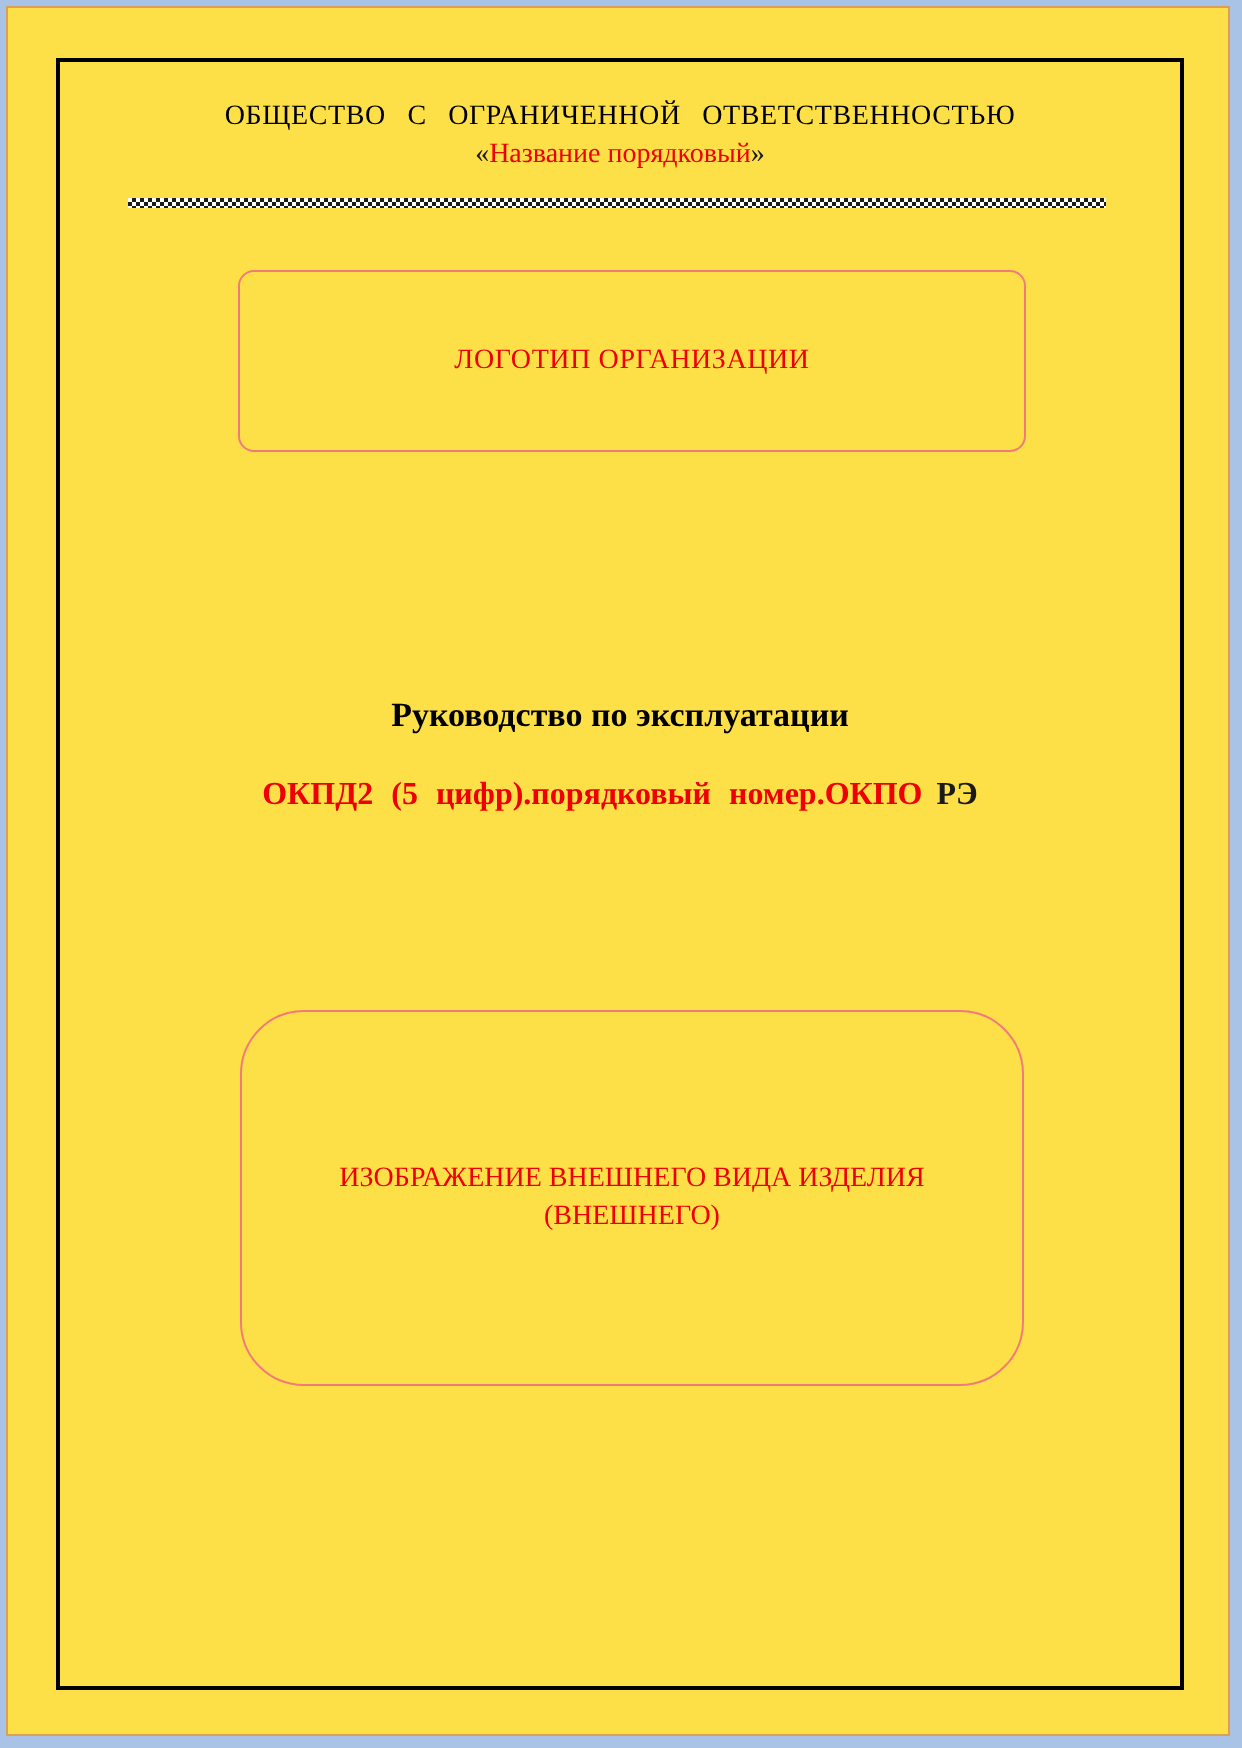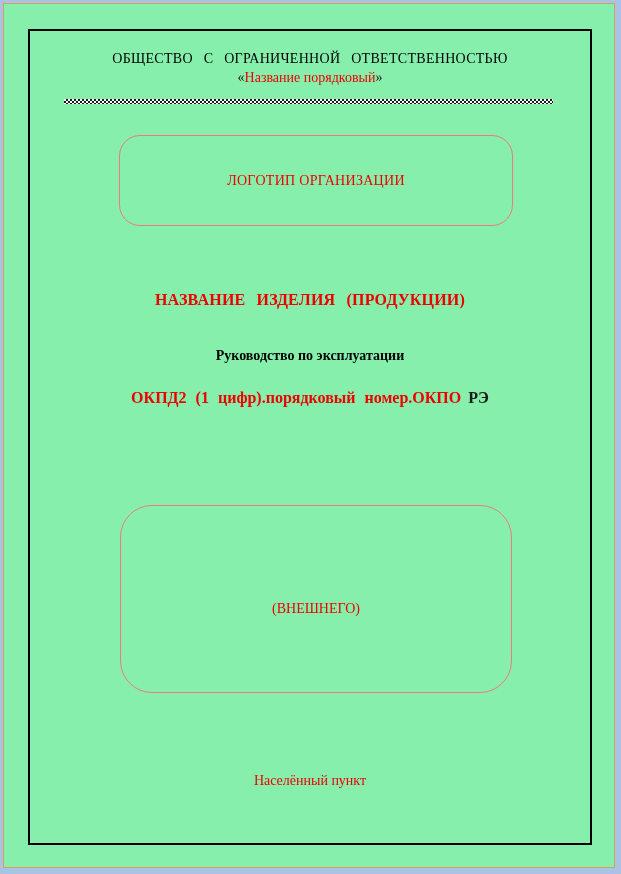--- a/index.html
+++ b/index.html
@@ -6,21 +6,21 @@
   body {
     width: 621px; height: 874px;
     position: relative;
     font-family: "Liberation Serif", "DejaVu Serif", serif;
     background: #a8c3e6; 
     overflow: hidden;
   }
   .page {
     position: absolute;
     left: 3px; top: 3px; right: 6px; bottom: 6px;
-    background: #86efac;
+    background: #fde047;
     border: 1px solid #dd9f55; 
   }
   .frame {
     position: absolute;
     left: 24px; top: 25px;
     width: 564px; height: 816px;
     box-sizing: border-box;
     border: 2px solid #000000;
   }
   .line {
@@ -52,37 +52,37 @@
     box-sizing: border-box;
     border: 1px solid #f17a7a;
     display: flex;
     align-items: center;
     justify-content: center;
     text-align: center;
   }
   .logo-box {
     left: 115px; top: 131px;
     width: 394px; height: 91px;
-    border-radius: 21px;
+    border-radius: 8px;
   }
   .logo-box .label { font-size: 14px; letter-spacing: 0.3px; }
   .image-box {
     left: 116px; top: 501px;
     width: 392px; height: 188px;
     border-radius: 32px;
   }
   .image-box .label { font-size: 14px; line-height: 19px; }
   .product-title {
     top: 287px;
     font-size: 16px; font-weight: bold;
     word-spacing: 7px; letter-spacing: 0.2px;
   }
   .doc-type {
     top: 344px;
-    font-size: 14px; font-weight: bold; color: #000;
+    font-size: 17px; font-weight: bold; color: #000;
   }
   .doc-code {
     top: 385px;
     font-size: 16px; font-weight: bold;
     word-spacing: 5px;
   }
   .doc-code .suffix { color: #1a1a1a; margin-left: 7px; }
   .footer-city { top: 769px; font-size: 14px; }
   .footer-year { top: 787px; font-size: 14px; color: #000; }
 </style>
@@ -98,31 +98,29 @@
   <div class="line company-name">
     <span class="quote">«</span><span class="red">Название порядковый</span><span class="quote">»</span>
   </div>
 
   <div class="divider"></div>
 
   <div class="placeholder-box logo-box">
     <span class="label red">ЛОГОТИП ОРГАНИЗАЦИИ</span>
   </div>
 
-  <div class="line red product-title">НАЗВАНИЕ ИЗДЕЛИЯ (ПРОДУКЦИИ)</div>
 
   <div class="line doc-type">Руководство по эксплуатации</div>
 
   <div class="line doc-code">
-    <span class="red">ОКПД2 (1 цифр).порядковый номер.ОКПО</span><span class="suffix">РЭ</span>
+    <span class="red">ОКПД2 (5 цифр).порядковый номер.ОКПО</span><span class="suffix">РЭ</span>
   </div>
 
   <div class="placeholder-box image-box">
     <span class="label red">
-      <br>
+      <span>ИЗОБРАЖЕНИЕ ВНЕШНЕГО ВИДА ИЗДЕЛИЯ</span><br>
       <span>(ВНЕШНЕГО)</span>
     </span>
   </div>
 
-  <div class="line red footer-city">Населённый пункт</div>
 
 
 </div>
 
 </body></html>

